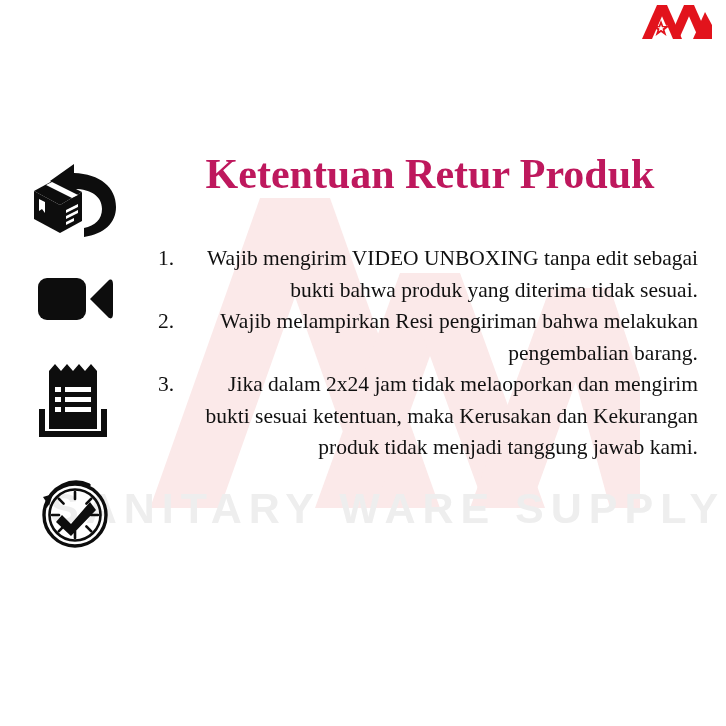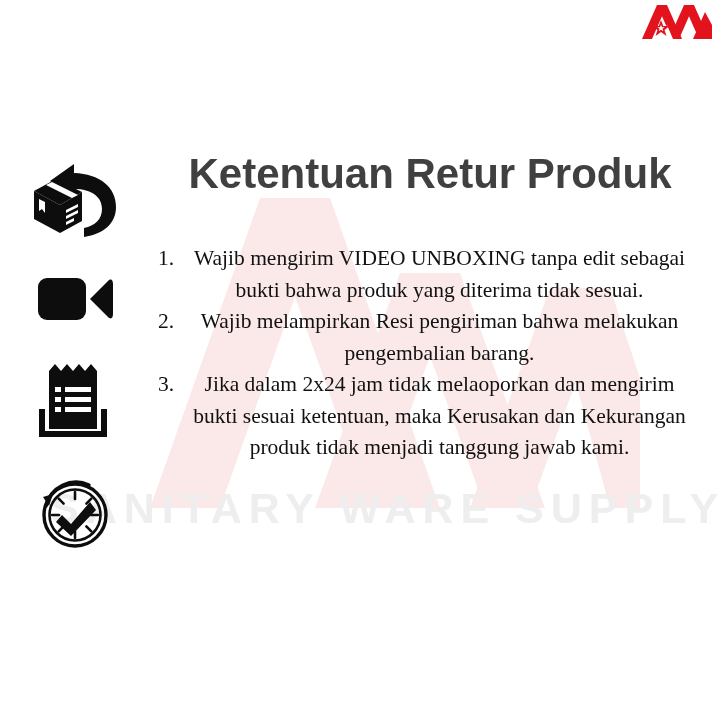--- a/index.html
+++ b/index.html
@@ -78,25 +78,25 @@
     align-items: center;
   }
   .icon-slot svg { display: block; }
 
   #title {
     position: absolute;
     left: 150px;
     top: 152px;
     width: 560px;
     text-align: center;
-    font-family: Liberation Sans, sans-serif;
+    font-family: Liberation Serif, serif;
     font-weight: bold;
     font-size: 42px;
     line-height: 1.05;
-    color: #404040;
+    color: #be185d;
     letter-spacing: 0px;
   }
 
   #rules {
     position: absolute;
     left: 158px;
     top: 243px;
     width: 540px;
     margin: 0;
     padding: 0;
@@ -115,21 +115,21 @@
   .rule-num {
     flex: 0 0 auto;
     width: 23px;
     text-align: left;
     font-family: "Liberation Serif", serif;
     font-size: 21.5px;
     line-height: 31.5px;
   }
   .rule-text {
     flex: 1 1 auto;
-    text-align: center;
+    text-align: right;
   }
 </style>
 </head>
 <body>
 
 <div id="page">
 
   <div id="watermark-layer">
 
     <svg id="wm-am" viewBox="0 0 500 320">

